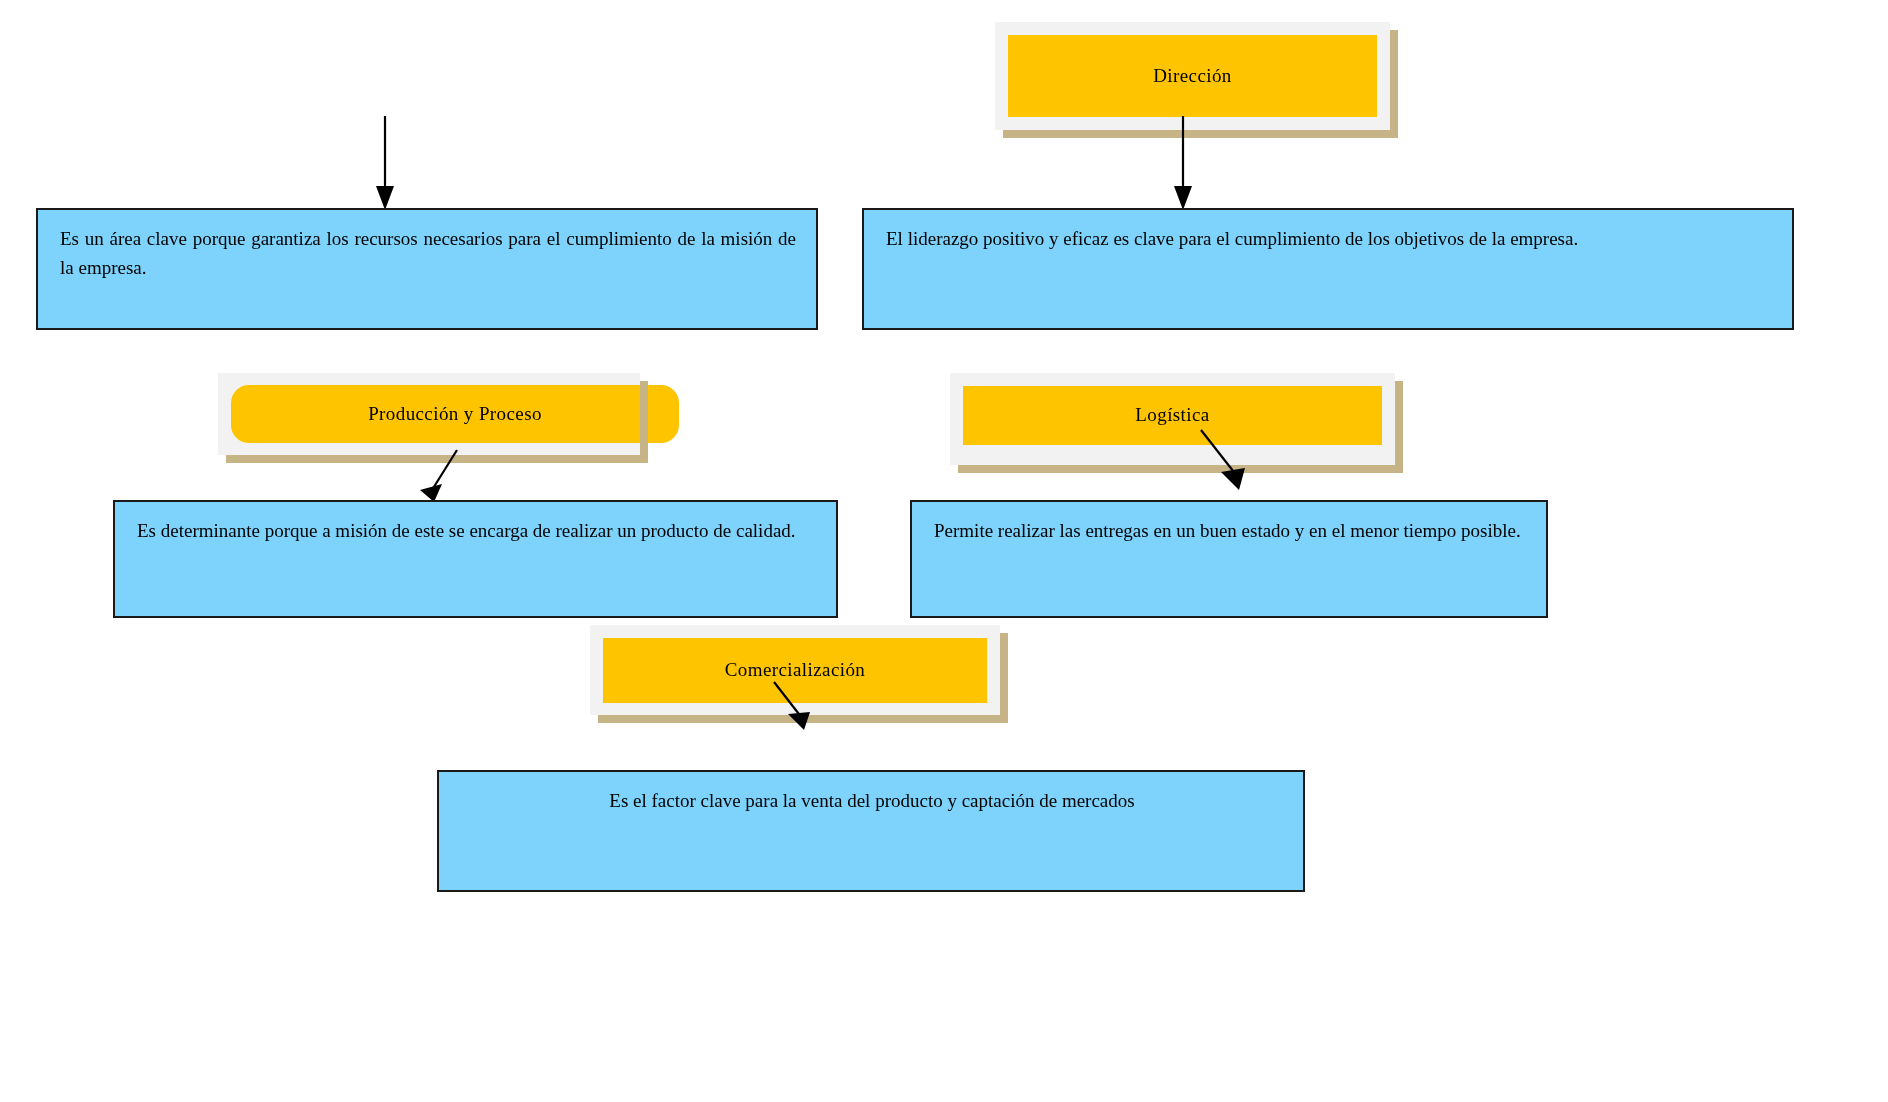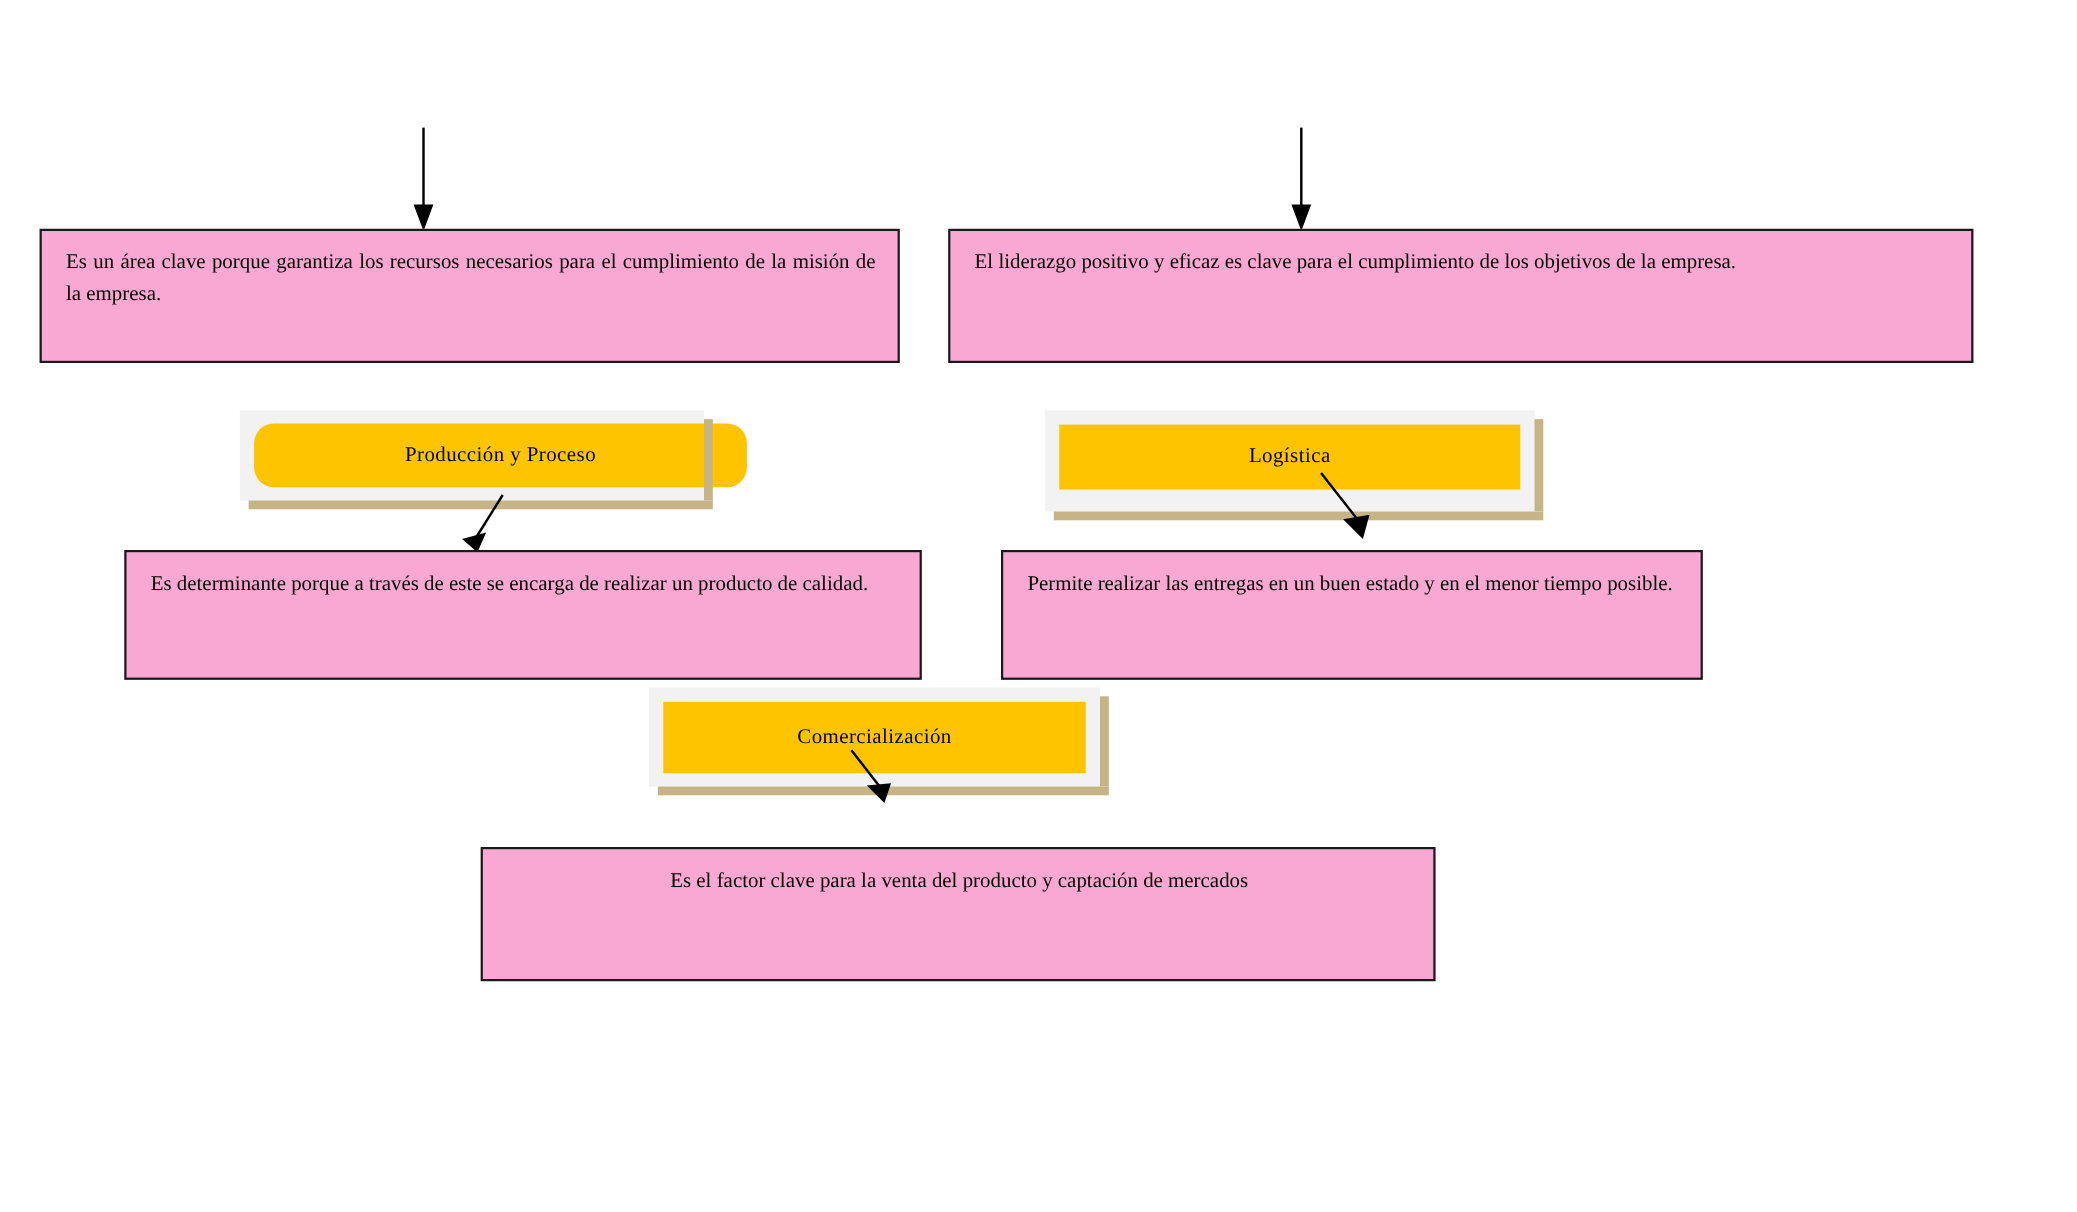--- a/index.html
+++ b/index.html
@@ -52,21 +52,21 @@
     line-height: 1.1;
     letter-spacing: 0.4px;
     white-space: nowrap;
     text-align: center;
   }
 
   
   .descbox {
     position: absolute;
     box-sizing: border-box;
-    background: #f9a8d4;
+    background: #7dd3fc;
     border: 2px solid #1a1a1a;
   }
   .descbox .desc-text {
     position: absolute;
     left: 22px;
     right: 20px;
     top: 14px;
     color: #000000;
     font-family: "Liberation Serif", "DejaVu Serif", serif;
     font-size: 19px;
@@ -93,20 +93,27 @@
 
   <svg class="arrow-svg" style="left:372px; top:116px; width:26px; height:96px;" viewBox="0 0 26 96">
     <line x1="13" y1="0" x2="13" y2="72" stroke="#000000" stroke-width="2.2"></line>
     <polygon points="4,70 22,70 13,94" fill="#000000"></polygon>
   </svg>
 
   <div class="descbox" style="left:36px; top:208px; width:782px; height:122px;">
     <div class="desc-text">Es un área clave porque garantiza los recursos necesarios para el cumplimiento de la misión de la empresa.</div>
   </div>
 
+  <div class="card" style="left:995px; top:22px; width:395px; height:108px;">
+    <div class="gold" style="left:13px; top:13px; width:369px; height:82px;">
+      <span class="card-label">Dirección</span>
+    </div>
+    <div class="shadow-bottom" style="left:8px; top:108px; width:395px; height:8px;"></div>
+    <div class="shadow-right" style="left:395px; top:8px; width:8px; height:100px;"></div>
+  </div>
 
   <svg class="arrow-svg" style="left:1170px; top:116px; width:26px; height:96px;" viewBox="0 0 26 96">
     <line x1="13" y1="0" x2="13" y2="72" stroke="#000000" stroke-width="2.2"></line>
     <polygon points="4,70 22,70 13,94" fill="#000000"></polygon>
   </svg>
 
   <div class="descbox" style="left:862px; top:208px; width:932px; height:122px;">
     <div class="desc-text">El liderazgo positivo y eficaz es clave para el cumplimiento de los objetivos de la empresa.</div>
   </div>
 
@@ -117,21 +124,21 @@
     <div class="shadow-bottom" style="left:8px; top:82px; width:422px; height:8px;"></div>
     <div class="shadow-right" style="left:422px; top:8px; width:8px; height:74px;"></div>
   </div>
 
   <svg class="arrow-svg" style="left:410px; top:448px; width:60px; height:62px;" viewBox="0 0 60 62">
     <line x1="47" y1="2" x2="22" y2="42" stroke="#000000" stroke-width="2.2"></line>
     <polygon points="32,36 24,54 10,42" fill="#000000"></polygon>
   </svg>
 
   <div class="descbox" style="left:113px; top:500px; width:725px; height:118px;">
-    <div class="desc-text">Es determinante porque a través de este se encarga de realizar un producto de calidad.</div>
+    <div class="desc-text">Es determinante porque a misión de este se encarga de realizar un producto de calidad.</div>
   </div>
 
   <div class="card" style="left:950px; top:373px; width:445px; height:92px;">
     <div class="gold" style="left:13px; top:13px; width:419px; height:59px;">
       <span class="card-label">Logística</span>
     </div>
     <div class="shadow-bottom" style="left:8px; top:92px; width:445px; height:8px;"></div>
     <div class="shadow-right" style="left:445px; top:8px; width:8px; height:84px;"></div>
   </div>
 

